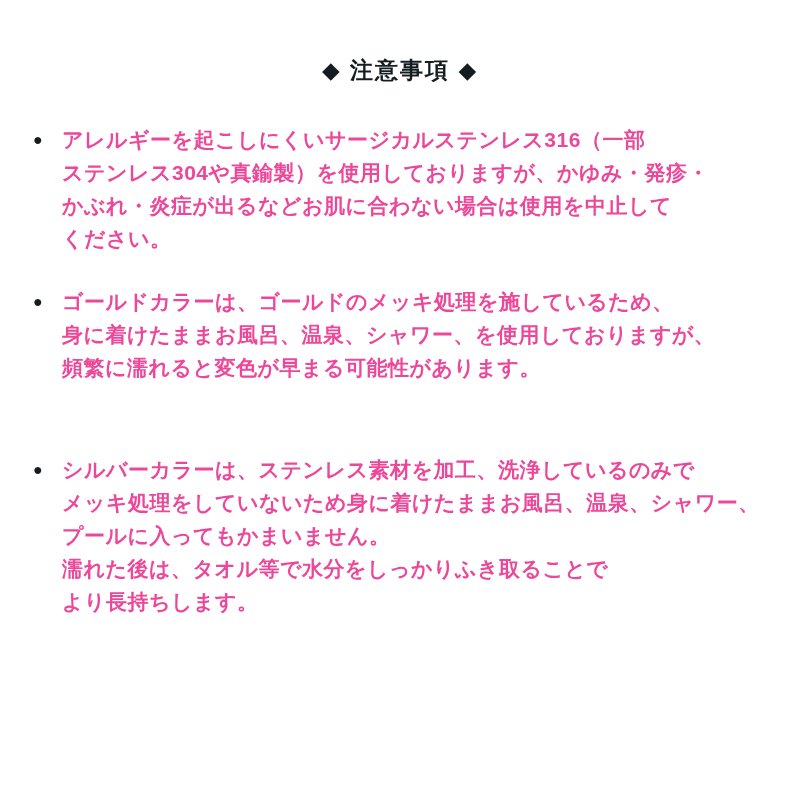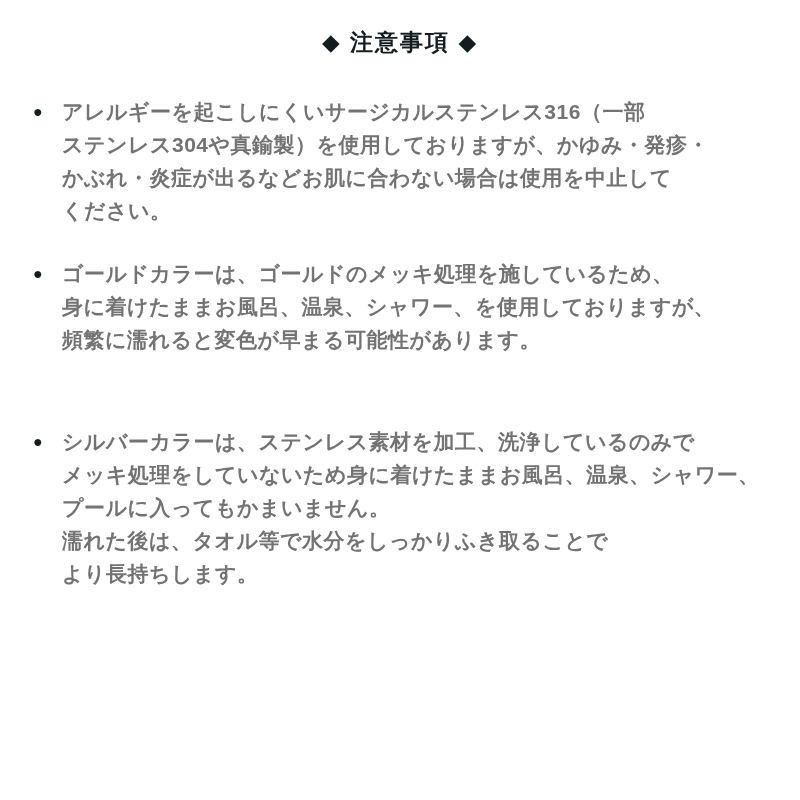--- a/index.html
+++ b/index.html
@@ -14,21 +14,21 @@
     color: #151c20;
     overflow: hidden;
   }
   .page {
     width: 800px;
     height: 800px;
     background: #ffffff;
     box-sizing: border-box;
   }
   .notice-title {
-    margin-top: 28px;
+    margin-top: 56px;
     text-align: center;
     font-size: 23px;
     line-height: 28px;
     font-weight: 700;
     letter-spacing: 2px;
     color: #151c20;
   }
   .notice-list {
     margin-left: 33px;
     margin-right: 40px;
@@ -46,21 +46,21 @@
     line-height: 33px;
     color: #151c20;
   }
   .item-text {
     flex: 1;
     font-size: 21px;
     line-height: 33px;
     font-weight: 700;
     white-space: pre-line;
     letter-spacing: 0.5px;
-    color: #737373;
+    color: #ec4899;
   }
 </style>
 </head>
 <body>
 
 <div class="page">
 
   <div class="notice-title">◆ 注意事項 ◆</div>
 
   <div class="notice-list">

